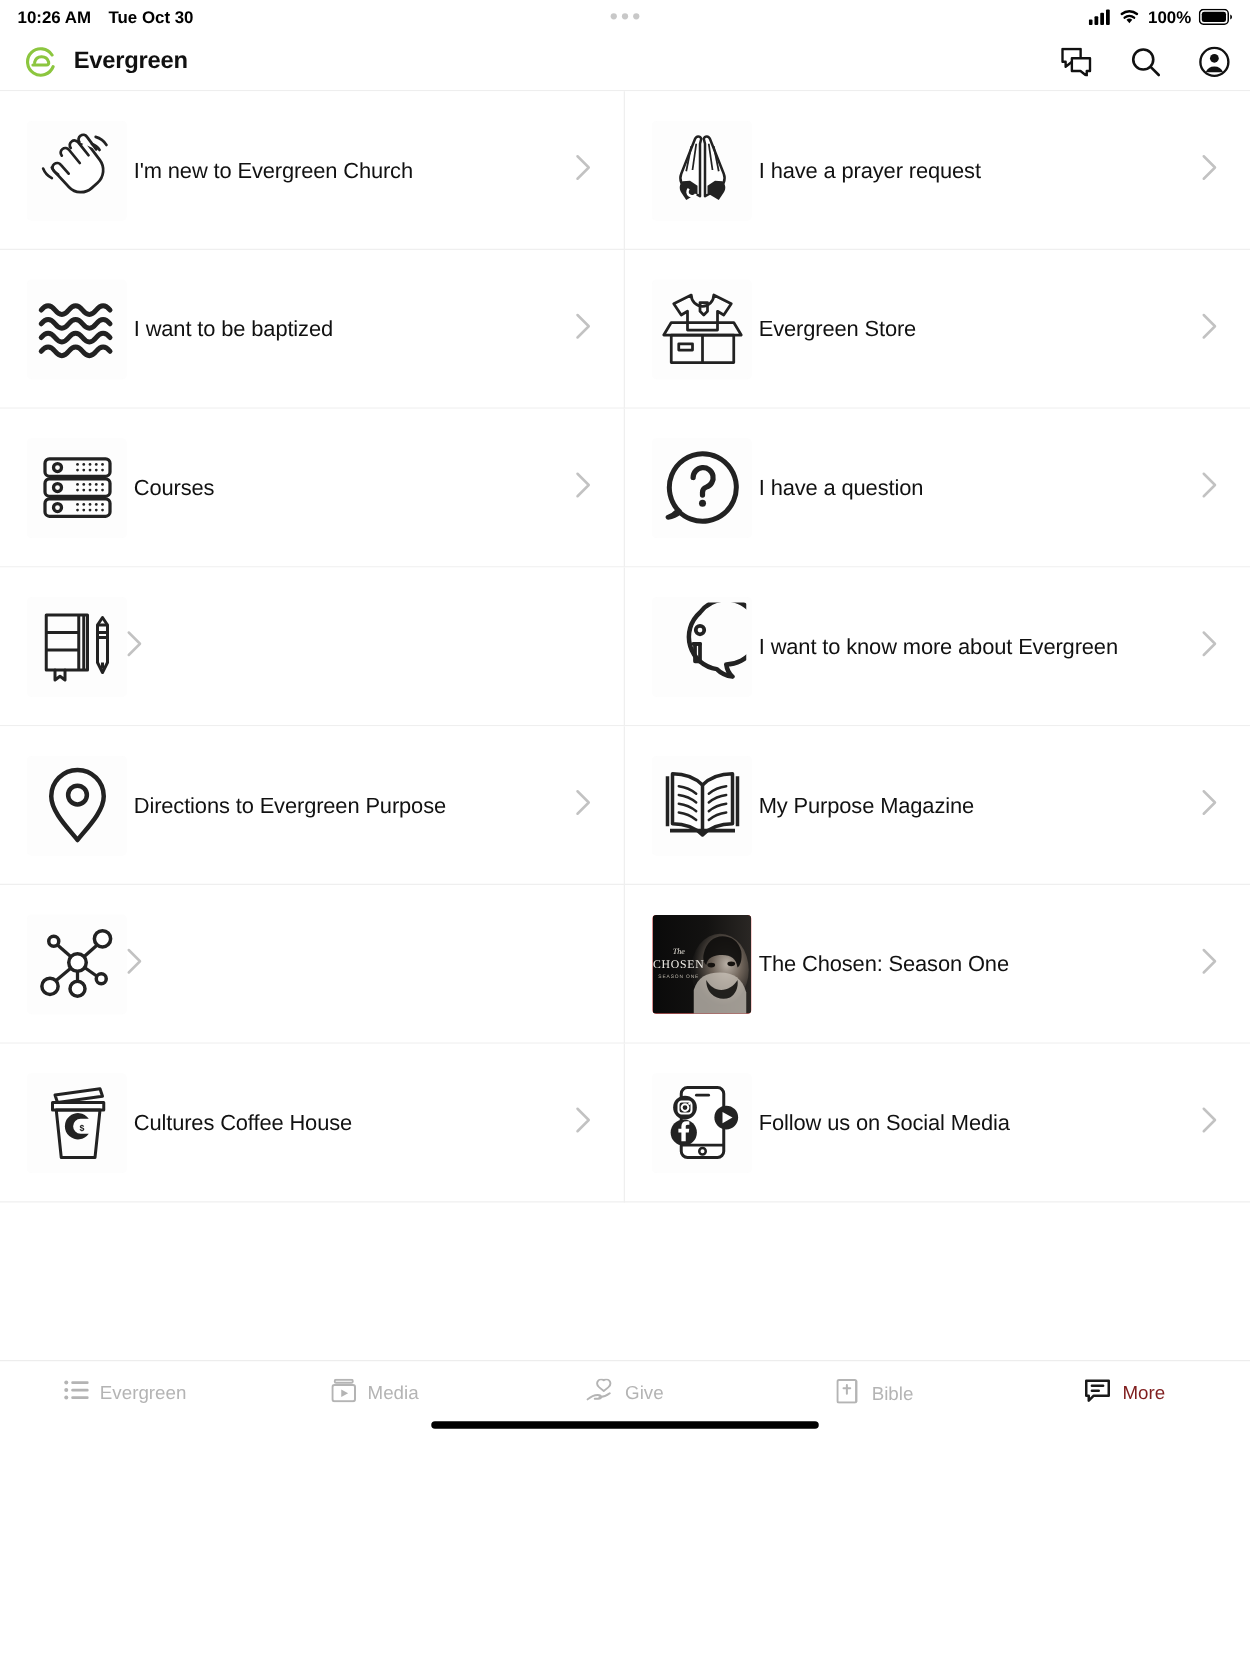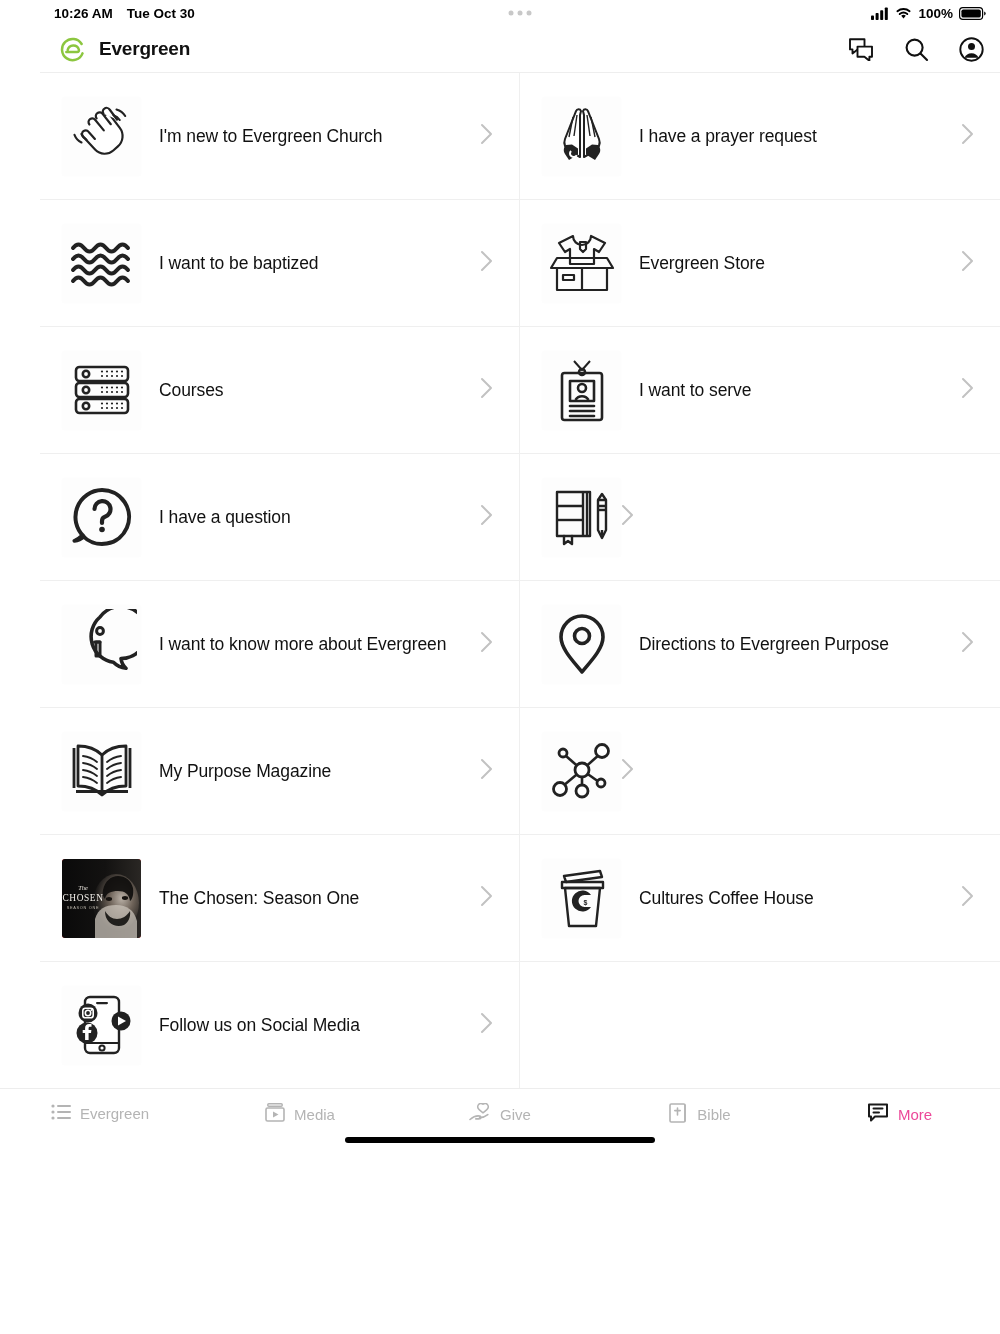--- a/index.html
+++ b/index.html
@@ -54,21 +54,21 @@
     width:79px; height:79px; flex:0 0 79px;
     background:#fdfdfd;
     border-radius:3px;
     display:flex; align-items:center; justify-content:center;
     box-shadow:0 0 0 0.5px rgba(0,0,0,0.012);
     overflow:hidden;
   }
   .thumb svg{ display:block; }
 
   .cell-label{
-    flex:1; margin-left:18px;
+    flex:1; margin-left:6px;
     font-size:17.5px; font-weight:400; color:#111;
     letter-spacing:-0.1px; line-height:1.2;
   }
   .chev{ flex:0 0 auto; color:#c2c2c2; }
 
   
   .photo-thumb{
     width:79px;height:79px;border-radius:3px;overflow:hidden;
     background:#ef4444; position:relative; flex:0 0 79px;
   }
@@ -78,26 +78,26 @@
   .tabbar{
     position:absolute; left:0; right:0; bottom:0;
     height:64px; background:#fff;
     border-top:1px solid #ededed;
     display:flex; align-items:flex-start; padding-top:14px;
   }
   .tab{
     flex:1; display:flex; align-items:center; justify-content:center;
     gap:9px; cursor:pointer; color:#b4b4b4; font-size:15px;
   }
-  .tab.active{ color:#ec4899; font-weight:500; }
+  .tab.active{ color:#7f1d1d; font-weight:500; }
   .home-indicator{
     position:absolute; bottom:9px; left:50%; transform:translateX(-50%);
     width:310px; height:6px; border-radius:3px; background:#000;
   }
-  .page{ position:relative; width:1000px; height:1152px; display:flex; flex-direction:column;padding-left:40px; }
+  .page{ position:relative; width:1000px; height:1152px; display:flex; flex-direction:column; }
 </style>
 </head>
 <body>
 
 <div class="page">
 
   <div class="statusbar">
     <div class="sb-left">
       <span>10:26 AM</span>
       <span>Tue Oct 30</span>
@@ -297,43 +297,20 @@
         </svg>
       </div>
       <div class="cell-label">Courses</div>
       <span class="chev">
         <svg width="13" height="22" viewBox="0 0 13 22">
             <polyline points="2,2 11,11 2,20" stroke="#c2c2c2" stroke-width="2" fill="none" stroke-linecap="round" stroke-linejoin="round"></polyline>
           </svg>
       </span>
     </div>
 
-    <div class="cell">
-      <div class="thumb">
-        <svg width="70" height="70" viewBox="0 0 70 70">
-          <g fill="none" stroke="#222" stroke-width="2.6" stroke-linejoin="round">
-            <path d="M27 6l8 9 8-9" stroke-width="2"></path>
-            <circle cx="35" cy="17" r="3"></circle>
-            <rect x="15" y="18" width="40" height="47" rx="2.5"></rect>
-            <rect x="23" y="26" width="24" height="20"></rect>
-            <circle cx="35" cy="33" r="4"></circle>
-            <path d="M28.5 45a7.5 7.5 0 0 1 13 0"></path>
-            <line x1="23" y1="51" x2="47" y2="51" stroke-linecap="round"></line>
-            <line x1="23" y1="56" x2="47" y2="56" stroke-linecap="round"></line>
-            <line x1="23" y1="61" x2="47" y2="61" stroke-linecap="round"></line>
-          </g>
-        </svg>
-      </div>
-      <div class="cell-label">I want to serve</div>
-      <span class="chev">
-        <svg width="13" height="22" viewBox="0 0 13 22">
-            <polyline points="2,2 11,11 2,20" stroke="#c2c2c2" stroke-width="2" fill="none" stroke-linecap="round" stroke-linejoin="round"></polyline>
-          </svg>
-      </span>
-    </div>
 
     <div class="cell">
       <div class="thumb">
         <svg width="70" height="70" viewBox="0 0 70 70">
           <path d="M35 8a27 27 0 1 1-19.6 45.5c-2.3 2.4-5 4.3-7.9 5.3 3.6-.4 6.8-2 9.3-4.3A27 27 0 0 1 35 8z" stroke="#222" stroke-width="4" fill="none" stroke-linejoin="round"></path>
           <path d="M27.5 27a8 8 0 1 1 10.5 7.7c-2 .7-3 2.2-3 4.3v2" stroke="#222" stroke-width="4.2" fill="none" stroke-linecap="round"></path>
           <circle cx="35" cy="47.5" r="2.8" fill="#222"></circle>
         </svg>
       </div>
       <div class="cell-label">I have a question</div>

